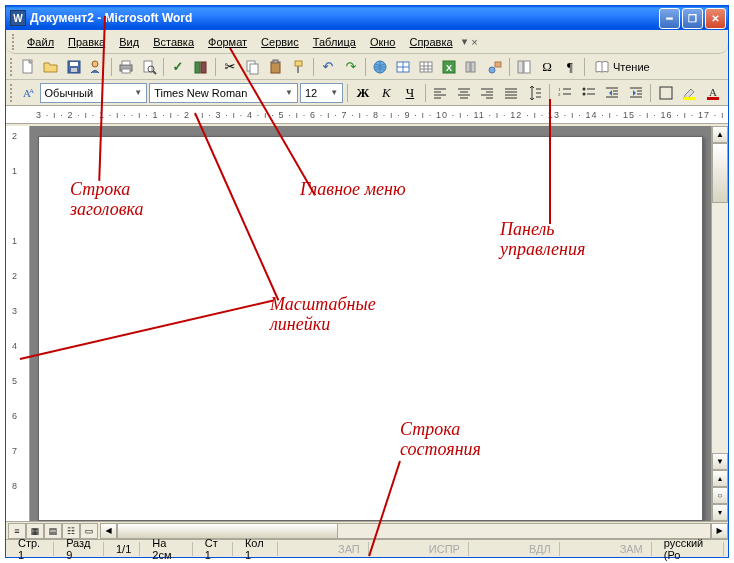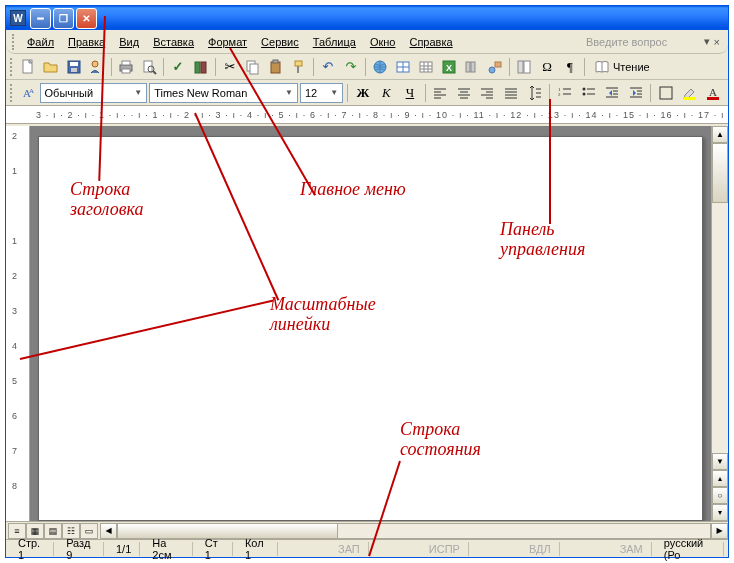--- a/index.html
+++ b/index.html
@@ -54,39 +54,39 @@
 .aline { position: absolute; background: #c00000; height: 2px; transform-origin: left center; z-index: 99; pointer-events: none; }
 svg.ico { width: 16px; height: 16px; }
 </style>
 </head>
 <body>
 
 <div class="window">
 
   <div class="titlebar">
     <span class="icon-w">W</span>
+    <span class="title">Документ2 - Microsoft Word</span>
     <div class="winbtns">
       <div class="winbtn">━</div>
       <div class="winbtn">❐</div>
       <div class="winbtn close">✕</div>
     </div>
   </div>
 
   <div class="menubar">
     <span class="grip"></span>
     <span class="menuitem"><u>Файл</u></span>
     <span class="menuitem"><u>Правка</u></span>
     <span class="menuitem"><u>Вид</u></span>
     <span class="menuitem"><u>Вставка</u></span>
     <span class="menuitem"><u>Формат</u></span>
     <span class="menuitem"><u>Сервис</u></span>
     <span class="menuitem"><u>Таблица</u></span>
     <span class="menuitem"><u>Окно</u></span>
     <span class="menuitem"><u>Справка</u></span>
-    <span class="search">Введите вопрос</span>
     <span class="mx">▾</span>
     <span class="mx">×</span>
   </div>
 
   <div class="toolbar">
     <span class="grip"></span>
     <div class="tbtn">
         <svg class="ico" viewBox="0 0 16 16">
           <rect x="3" y="1" width="9" height="13" fill="#fff" stroke="#888"></rect>
           <path d="M9 1 L12 4 L9 4 Z" fill="#ddd" stroke="#888"></path>

